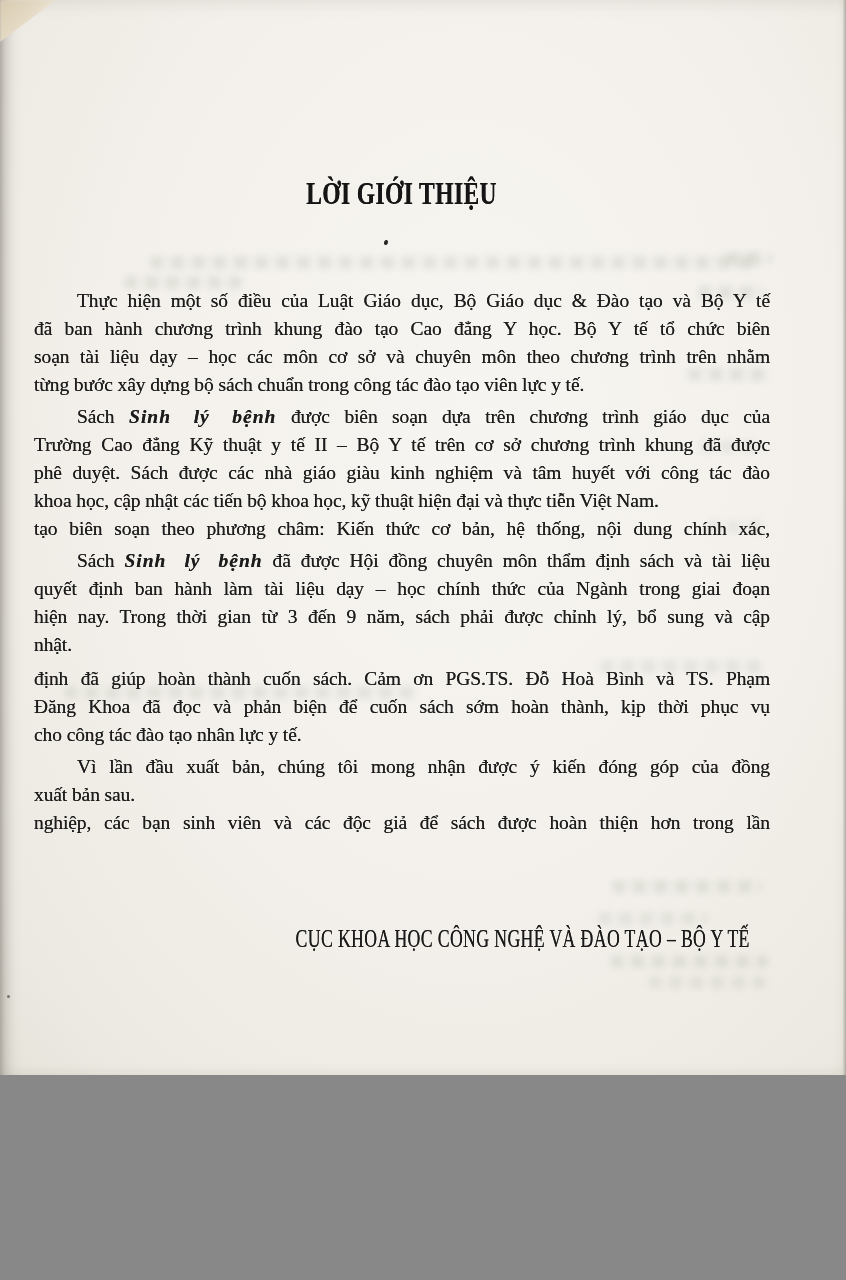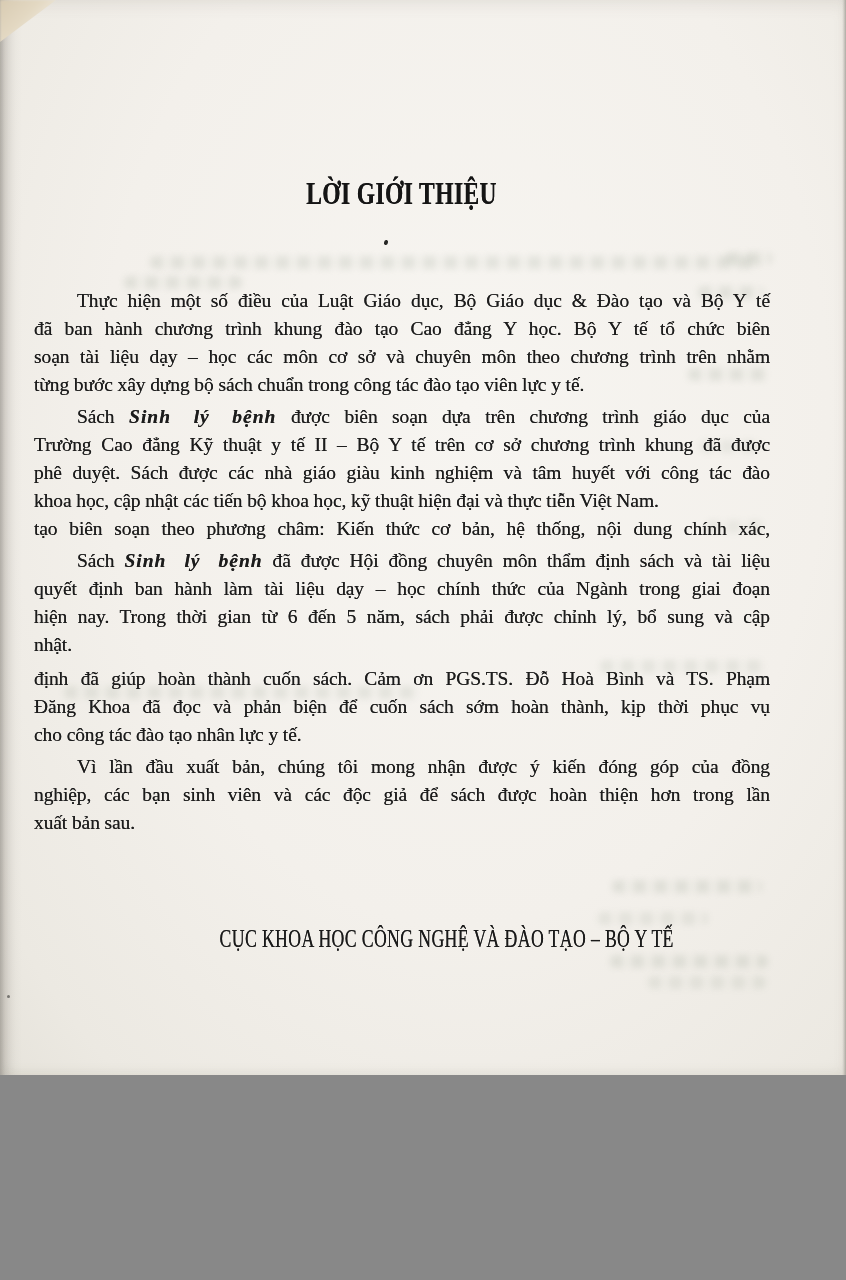--- a/index.html
+++ b/index.html
@@ -54,21 +54,21 @@
     position:absolute;left:34px;top:287px;width:736px;
     font-size:19.5px;letter-spacing:-.1px;line-height:28px;
     text-shadow:0 0 .5px rgba(25,25,25,.85);
   }
   .para + .para{margin-top:4px;}
   .para.gap6{margin-top:6px;}
   .ln{text-align:justify;text-align-last:justify;}
   .ln.last{text-align-last:left;}
   .ln.first{text-indent:43px;}
   .em{font-style:italic;font-weight:bold;letter-spacing:1px;word-spacing:7px;margin-top:8px;}
-  .signature-wrap{position:absolute;left:34px;top:925px;width:724px;}
+  .signature-wrap{position:absolute;left:26px;top:925px;width:724px;text-align:right;}
   .signature{
     display:inline-block;font-size:25px;letter-spacing:.5px;white-space:nowrap;
     transform:scaleX(.71);transform-origin:100% 50%;color:#1a1a1a;
     text-shadow:0 0 .5px rgba(25,25,25,.85);
   }
   .page-number{position:absolute;left:752px;top:1202px;font-size:20px;color:#1e1e1e;}
 </style>
 </head>
 <body>
 
@@ -114,34 +114,34 @@
       <div class="ln first"><span>Sách </span><span class="em">Sinh lý bệnh</span><span> được biên soạn dựa trên chương trình giáo dục của</span></div>
       <div class="ln">Trường Cao đẳng Kỹ thuật y tế II – Bộ Y tế trên cơ sở chương trình khung đã được</div>
       <div class="ln">phê duyệt. Sách được các nhà giáo giàu kinh nghiệm và tâm huyết với công tác đào</div>
       <div class="ln last">khoa học, cập nhật các tiến bộ khoa học, kỹ thuật hiện đại và thực tiễn Việt Nam.</div>
       <div class="ln">tạo biên soạn theo phương châm: Kiến thức cơ bản, hệ thống, nội dung chính xác,</div>
     </div>
 
     <div class="para">
       <div class="ln first"><span>Sách </span><span class="em">Sinh lý bệnh</span><span> đã được Hội đồng chuyên môn thẩm định sách và tài liệu</span></div>
       <div class="ln">quyết định ban hành làm tài liệu dạy – học chính thức của Ngành trong giai đoạn</div>
-      <div class="ln">hiện nay. Trong thời gian từ 6 đến 5 năm, sách phải được chỉnh lý, bổ sung và cập</div>
+      <div class="ln">hiện nay. Trong thời gian từ 3 đến 9 năm, sách phải được chỉnh lý, bổ sung và cập</div>
       <div class="ln last">nhật.</div>
     </div>
 
     <div class="para gap6">
       <div class="ln">định đã giúp hoàn thành cuốn sách. Cảm ơn PGS.TS. Đỗ Hoà Bình và TS. Phạm</div>
       <div class="ln">Đăng Khoa đã đọc và phản biện để cuốn sách sớm hoàn thành, kịp thời phục vụ</div>
       <div class="ln last">cho công tác đào tạo nhân lực y tế.</div>
     </div>
 
     <div class="para">
       <div class="ln first">Vì lần đầu xuất bản, chúng tôi mong nhận được ý kiến đóng góp của đồng</div>
+      <div class="ln last">xuất bản sau.</div>
       <div class="ln">nghiệp, các bạn sinh viên và các độc giả để sách được hoàn thiện hơn trong lần</div>
-      <div class="ln last">xuất bản sau.</div>
     </div>
 
   </div>
 
   <div class="signature-wrap">
     <span class="signature">CỤC KHOA HỌC CÔNG NGHỆ VÀ ĐÀO TẠO – BỘ Y TẾ</span>
   </div>
 
   <div class="page-number">3</div>
 

